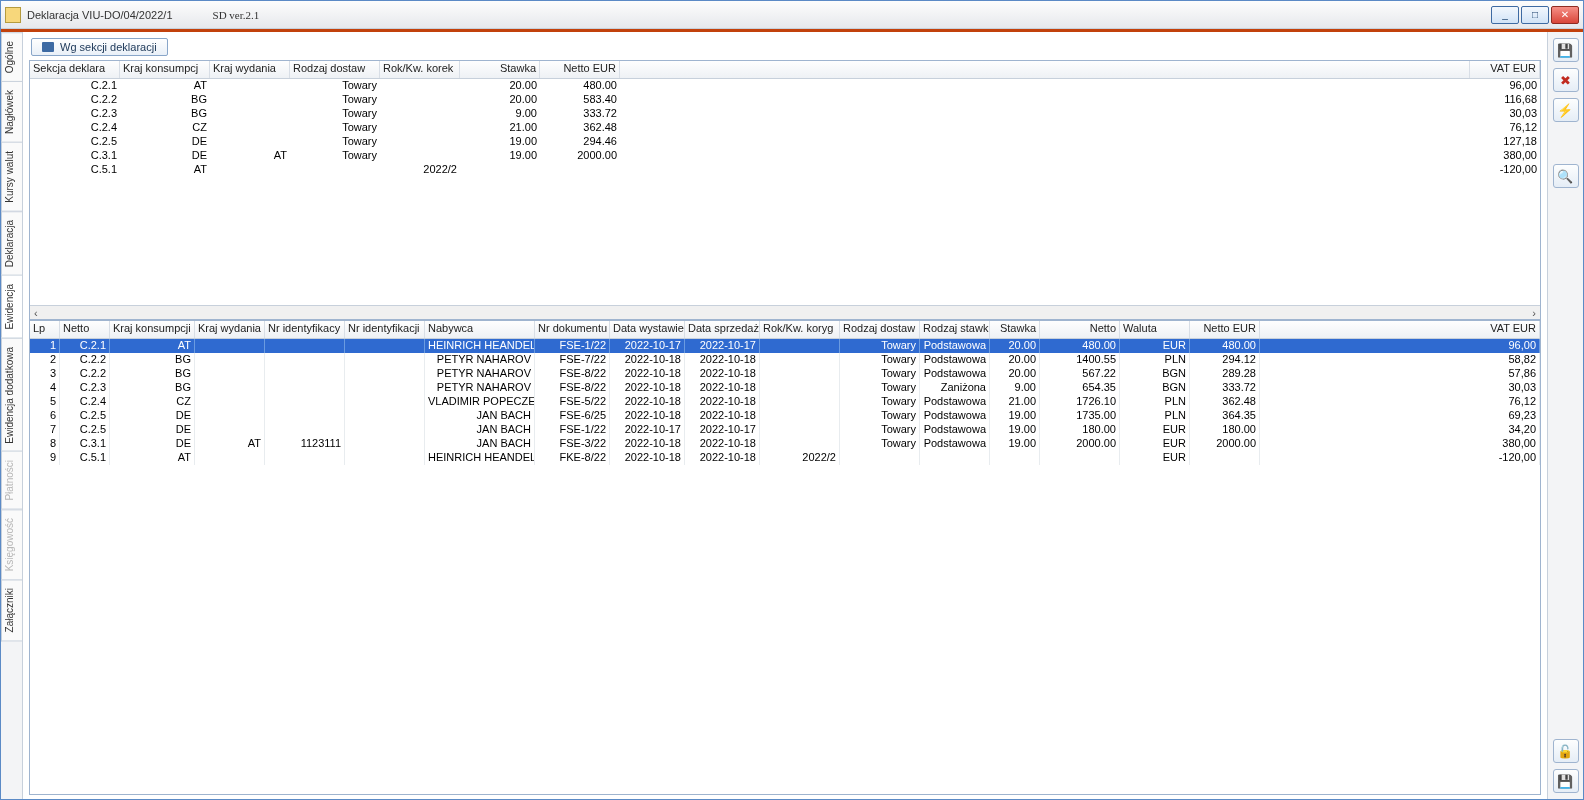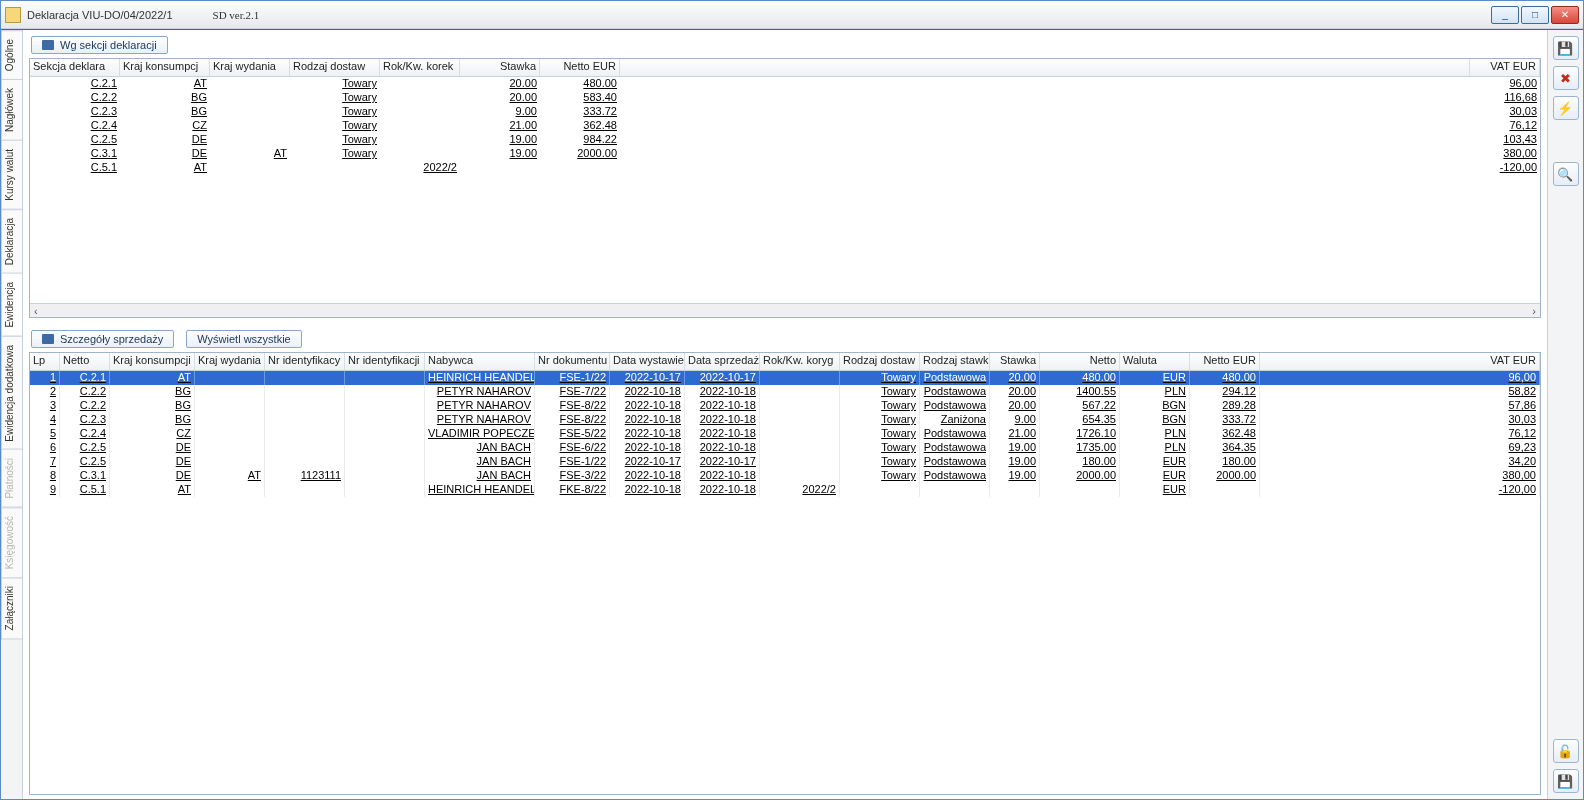--- a/index.html
+++ b/index.html
@@ -5,21 +5,21 @@
 * { box-sizing: border-box; margin: 0; padding: 0; font-family: Tahoma, sans-serif; font-size: 11px; }
 body { background: #fff; overflow: hidden; width: 1584px; height: 800px; }
 .window { width: 1584px; height: 800px; border: 1px solid #5b8ac6; background: #fff; display: flex; flex-direction: column; }
 .titlebar { height: 28px; background: linear-gradient(#fdfdfd,#e6e8ec); border-bottom: 1px solid #c7d0db; display: flex; align-items: center; padding: 0 4px; }
 .titlebar .icon { width: 16px; height: 16px; background: #f7d77b; border: 1px solid #b59b3e; margin-right: 6px; }
 .titlebar .title { color: #333; }
 .titlebar .ver { margin-left: 40px; color: #333; font-family: Liberation Serif, serif; }
 .titlebar .spacer { flex: 1; }
 .win-btn { width: 28px; height: 18px; border: 1px solid #3d6aa3; margin-left: 2px; border-radius: 2px; display:flex; align-items:center; justify-content:center; font-size:10px; color:#1a3f6b; background:linear-gradient(#f2f7fd,#d1e3f7); }
 .win-btn.close { background: linear-gradient(#f58f86,#d9463a); color:#fff; border-color:#8e2b22; }
-.content { flex: 1; display: flex; border-top: 1px solid #c2410c; }
+.content { flex: 1; display: flex; border-top: 3px solid #c2410c; }
 .vtabs { width: 22px; background: #f3f4f6; display: flex; flex-direction: column; border-right: 1px solid #c7d0db; }
 .vtab { writing-mode: vertical-rl; transform: rotate(180deg); padding: 8px 2px; border: 1px solid #c7d0db; border-left: none; background: #fafafa; color: #333; font-size: 10px; text-align: center; margin-bottom: -1px; cursor: pointer; }
 .vtab.active { background: #fff; }
 .vtab.disabled { color: #b7b7b7; }
 .main { flex: 1; display: flex; flex-direction: column; padding: 4px 2px; }
 .rtoolbar { width: 36px; background: #f3f4f6; border-left: 1px solid #c7d0db; display: flex; flex-direction: column; align-items: center; padding: 6px 0; gap: 6px; }
 .rbtn { width: 26px; height: 24px; border: 1px solid #9fb4cf; background: linear-gradient(#fdfefe,#e5edf6); border-radius: 3px; display:flex; align-items:center; justify-content:center; font-size:13px; }
 .rbtn.save { color:#2b5ea9; }
 .rbtn.del { color:#c12a1f; }
 .rbtn.bolt { color:#d9861a; }
@@ -32,21 +32,21 @@
 .btn .bicon { width:12px; height:10px; background:#3d6aa3; border-radius:1px; }
 .grid-wrap { border: 1px solid #9fb4cf; margin: 0 4px; display:flex; flex-direction:column; }
 .grid-wrap.top { height: 260px; }
 .grid-wrap.bottom { flex:1; margin-top: 0; }
 .ghead { height: 18px; background: linear-gradient(#fefefe,#eef1f5); border-bottom: 1px solid #c7d0db; display:flex; }
 .ghead > div { border-right: 1px solid #d8dee6; padding: 1px 3px; overflow:hidden; white-space:nowrap; color:#222; }
 .grow { height: 14px; display:flex; }
 .grow > div { padding: 0 3px; overflow:hidden; white-space:nowrap; }
 .grow.selected { background: #2f6ad0; color: #fff; }
 .grow.selected > div { border-right: 1px solid #6a9be0 !important; }
-.gbody { overflow:auto; flex:1; position:relative;text-decoration:underline; }
+.gbody { overflow:auto; flex:1; position:relative; }
 .gscroll { height: 14px; background: #f0f0f0; border-top:1px solid #c7d0db; display:flex; align-items:center; padding:0 4px; font-size:9px; color:#555; }
 .tr { text-align: right; }
 
 .t0{width:90px}.t1{width:90px}.t2{width:80px}.t3{width:90px}.t4{width:80px}.t5{width:80px}.t6{width:80px}.t7{flex:1}.t8{width:70px}
 
 .b0{width:30px}.b1{width:50px}.b2{width:85px}.b3{width:70px}.b4{width:80px}.b5{width:80px}.b6{width:110px}.b7{width:75px}.b8{width:75px}.b9{width:75px}.b10{width:80px}.b11{width:80px}.b12{width:70px}.b13{width:50px}.b14{width:80px}.b15{width:70px}.b16{width:70px}.b17{flex:1;min-width:70px}
 .bbody .grow > div { border-right: 1px solid #e8ecef; }
 </style>
 </head>
 <body>
@@ -137,23 +137,23 @@
               <div class="t7"></div>
               <div class="t8 tr">76,12</div>
             </div>
             <div class="grow">
               <div class="t0 tr">C.2.5</div>
               <div class="t1 tr">DE</div>
               <div class="t2 tr"></div>
               <div class="t3 tr">Towary</div>
               <div class="t4 tr"></div>
               <div class="t5 tr">19.00</div>
-              <div class="t6 tr">984.22</div>
-              <div class="t7"></div>
-              <div class="t8 tr">103,43</div>
+              <div class="t6 tr">294.46</div>
+              <div class="t7"></div>
+              <div class="t8 tr">127,18</div>
             </div>
             <div class="grow">
               <div class="t0 tr">C.3.1</div>
               <div class="t1 tr">DE</div>
               <div class="t2 tr">AT</div>
               <div class="t3 tr">Towary</div>
               <div class="t4 tr"></div>
               <div class="t5 tr">19.00</div>
               <div class="t6 tr">2000.00</div>
               <div class="t7"></div>
@@ -169,29 +169,20 @@
               <div class="t6 tr"></div>
               <div class="t7"></div>
               <div class="t8 tr">-120,00</div>
             </div>
           </div>
         <div class="gscroll">
             <span>‹</span>
             <div style="flex:1"></div>
             <span>›</span>
           </div>
-      </div>
-      <div class="section-btns" style="margin-top:12px">
-        <div class="btn">
-          <span class="bicon"></span>
-          <span>Szczegóły sprzedaży</span>
-        </div>
-        <div class="btn">
-          <span>Wyświetl wszystkie</span>
-        </div>
       </div>
       <div class="grid-wrap bottom">
         <div class="ghead" id="bhead">
             <div class="b0">Lp</div>
             <div class="b1">Netto</div>
             <div class="b2">Kraj konsumpcji</div>
             <div class="b3">Kraj wydania</div>
             <div class="b4">Nr identyfikacy</div>
             <div class="b5">Nr identyfikacji </div>
             <div class="b6">Nabywca</div>
@@ -309,21 +300,21 @@
               <div class="b17 tr">76,12</div>
             </div>
             <div class="grow">
               <div class="b0 tr">6</div>
               <div class="b1 tr">C.2.5</div>
               <div class="b2 tr">DE</div>
               <div class="b3 tr"></div>
               <div class="b4 tr"></div>
               <div class="b5"></div>
               <div class="b6 tr">JAN BACH</div>
-              <div class="b7 tr">FSE-6/22</div>
+              <div class="b7 tr">FSE-6/25</div>
               <div class="b8 tr">2022-10-18</div>
               <div class="b9 tr">2022-10-18</div>
               <div class="b10 tr"></div>
               <div class="b11 tr">Towary</div>
               <div class="b12 tr">Podstawowa</div>
               <div class="b13 tr">19.00</div>
               <div class="b14 tr">1735.00</div>
               <div class="b15 tr">PLN</div>
               <div class="b16 tr">364.35</div>
               <div class="b17 tr">69,23</div>

